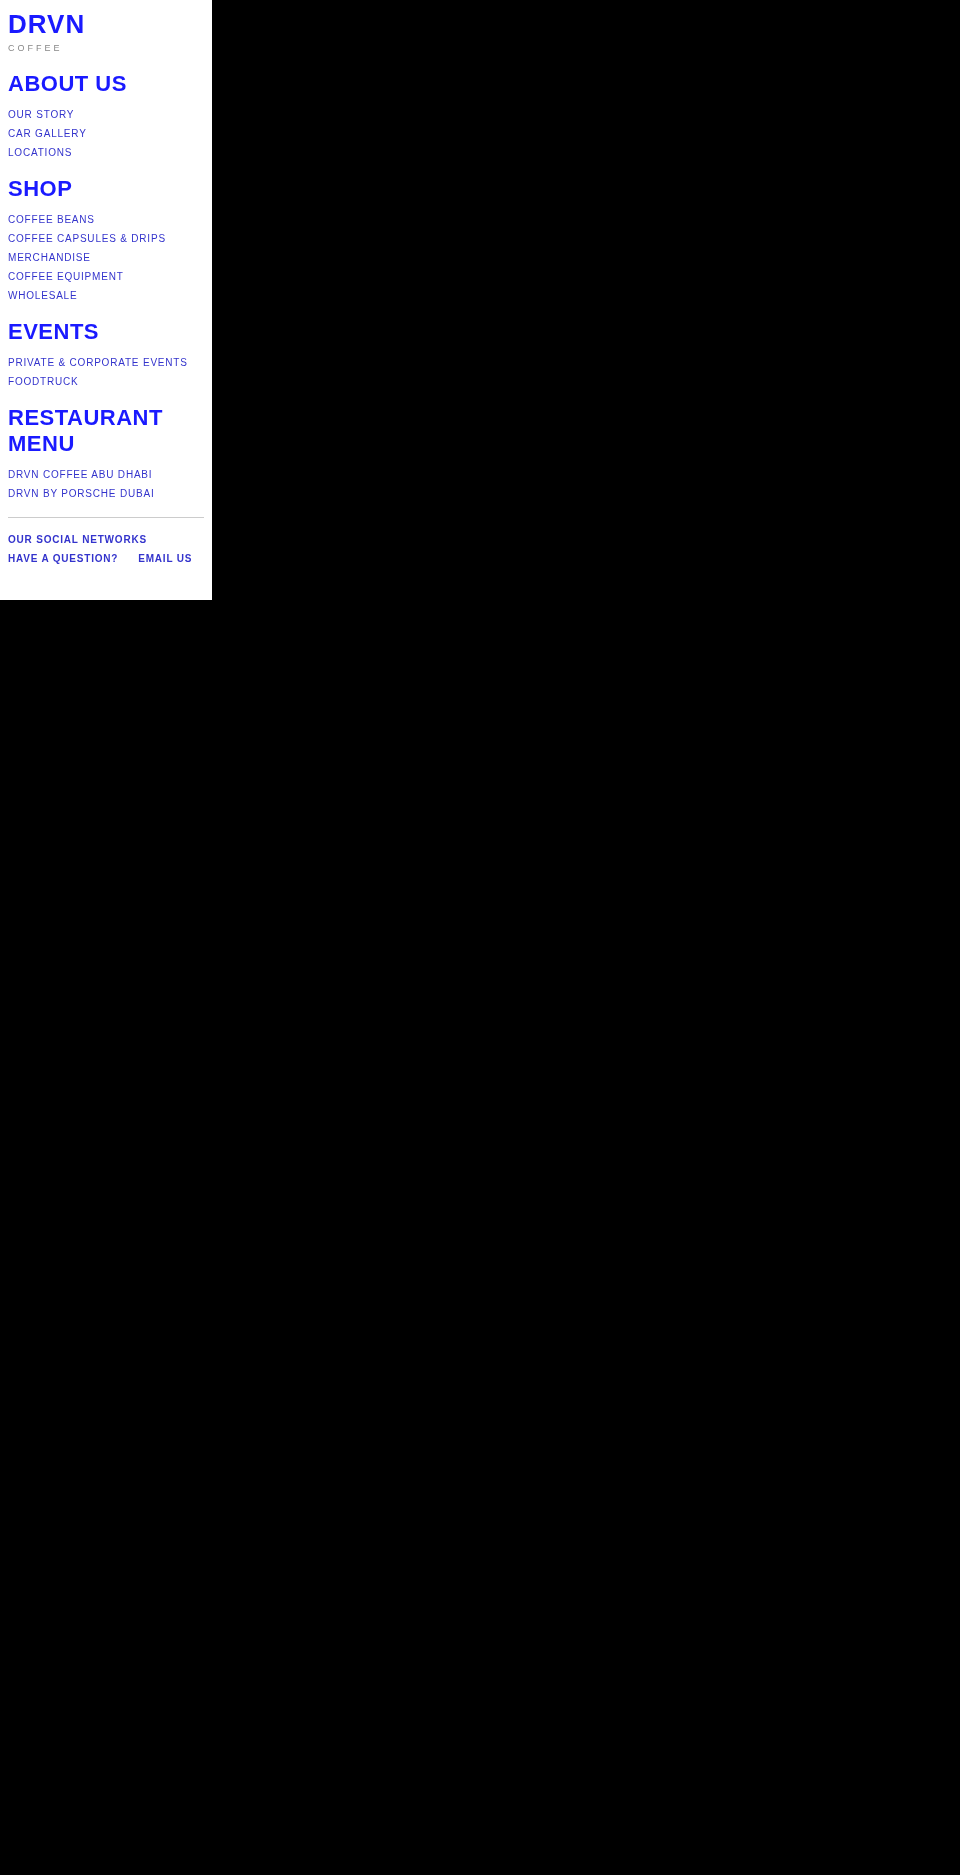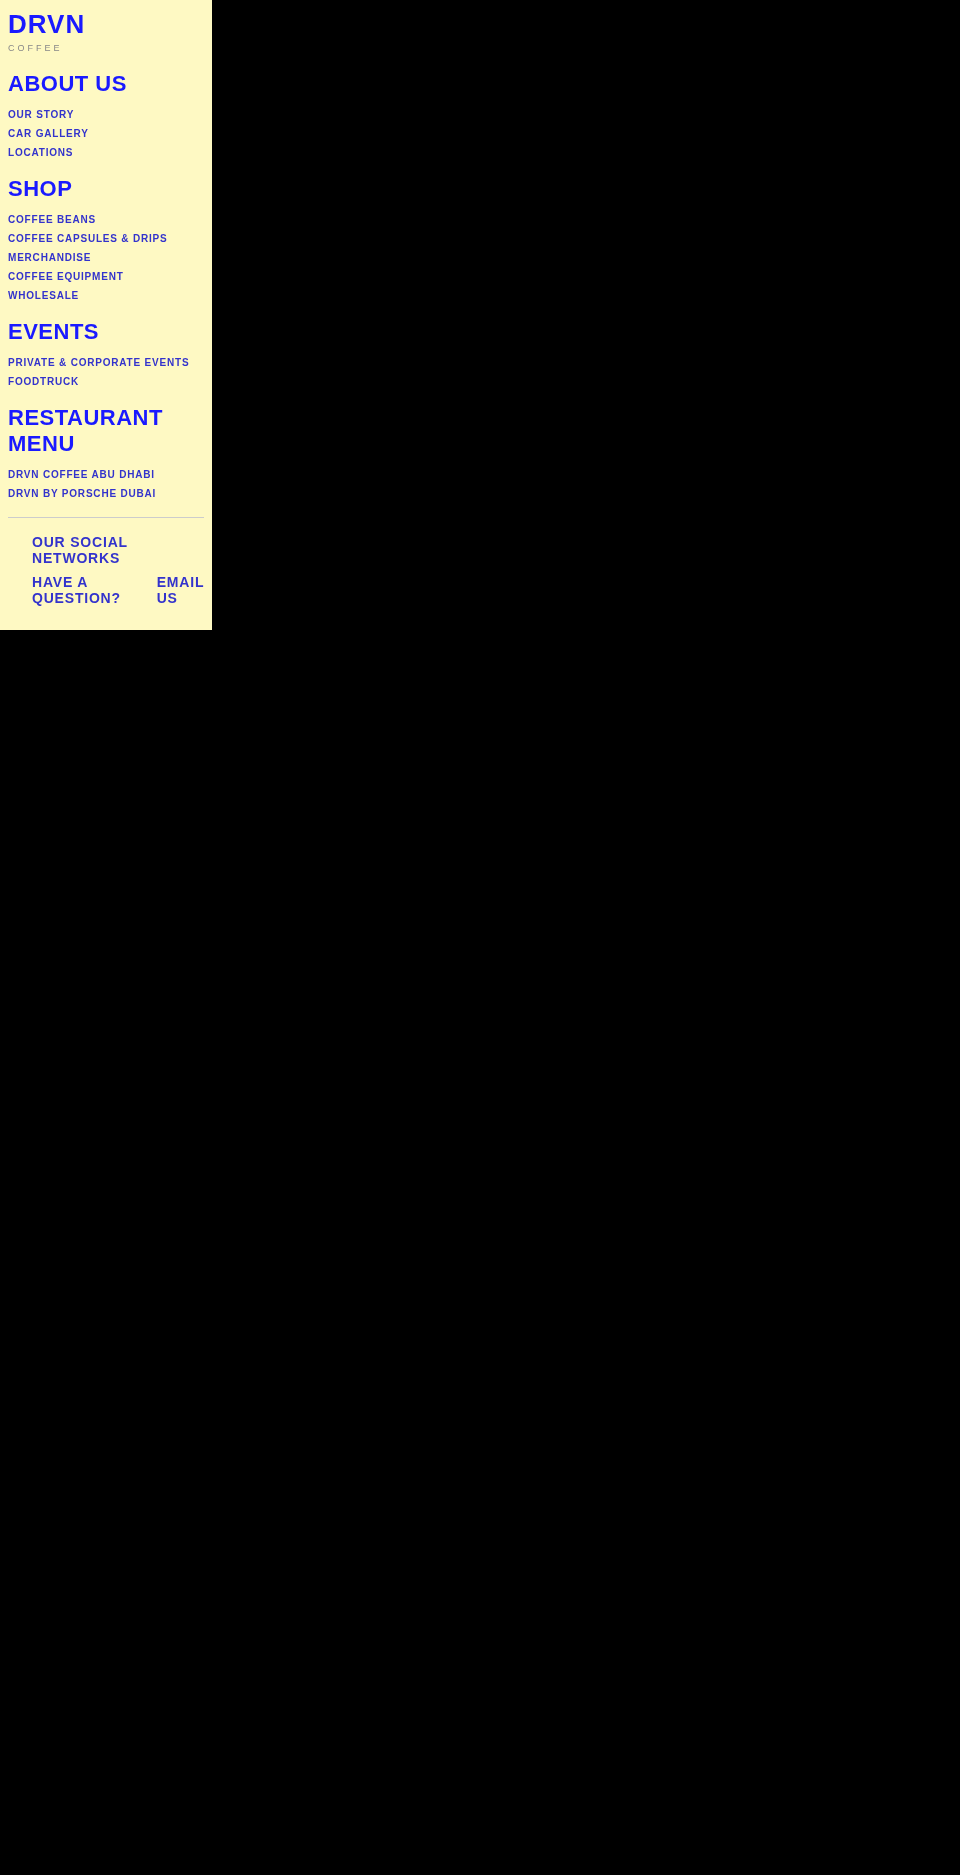--- a/index.html
+++ b/index.html
@@ -15,21 +15,21 @@
       font-family: Arial, Helvetica, sans-serif;
       overflow: hidden;
     }
 
     #sidebar {
       position: absolute;
       top: 0;
       left: 0;
       width: 212px;
       min-height: 600px;
-      background-color: #fef9c3;
+      background-color: #ffffff;
       padding: 10px 8px 20px 8px;
     }
 
     .logo-area {
       margin-bottom: 8px;
       padding-bottom: 4px;
     }
 
     .logo-text {
       font-size: 26px;
@@ -53,50 +53,49 @@
       font-weight: 700;
       color: #1a1aff;
       text-transform: uppercase;
       margin-top: 14px;
       margin-bottom: 8px;
       letter-spacing: 0.5px;
     }
 
     .nav-item {
       font-size: 10px;
-      font-weight: 700;
+      font-weight: 400;
       color: #3333cc;
       text-transform: uppercase;
       letter-spacing: 0.8px;
       padding: 4px 0;
       cursor: pointer;
       display: block;
     }
 
     .divider {
       border: none;
       border-top: 1px solid #cccccc;
       margin: 14px 0 12px 0;
     }
 
     .footer-item {
-      font-size: 14px;
+      font-size: 10px;
       font-weight: 600;
       color: #3333cc;
       text-transform: uppercase;
       letter-spacing: 0.8px;
       padding: 4px 0;
       cursor: pointer;
       display: block;
-      margin-left: 24px;
     }
 
     .footer-row {
       display: flex;
-      gap: 8px;
+      gap: 20px;
       align-items: center;
     }
 
     .main-content {
       position: absolute;
       top: 0;
       left: 228px;
       right: 0;
       bottom: 0;
       background-color: #000000;

